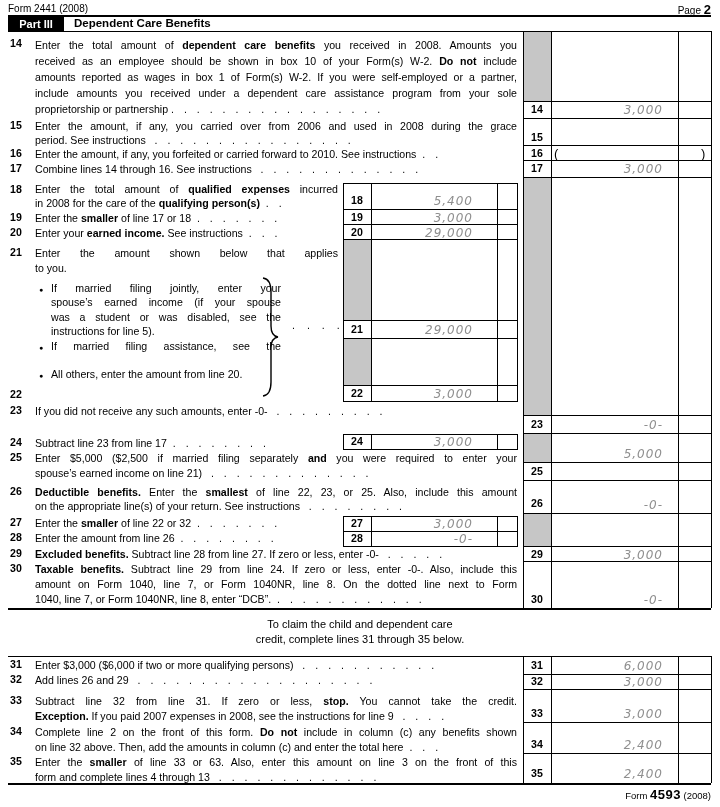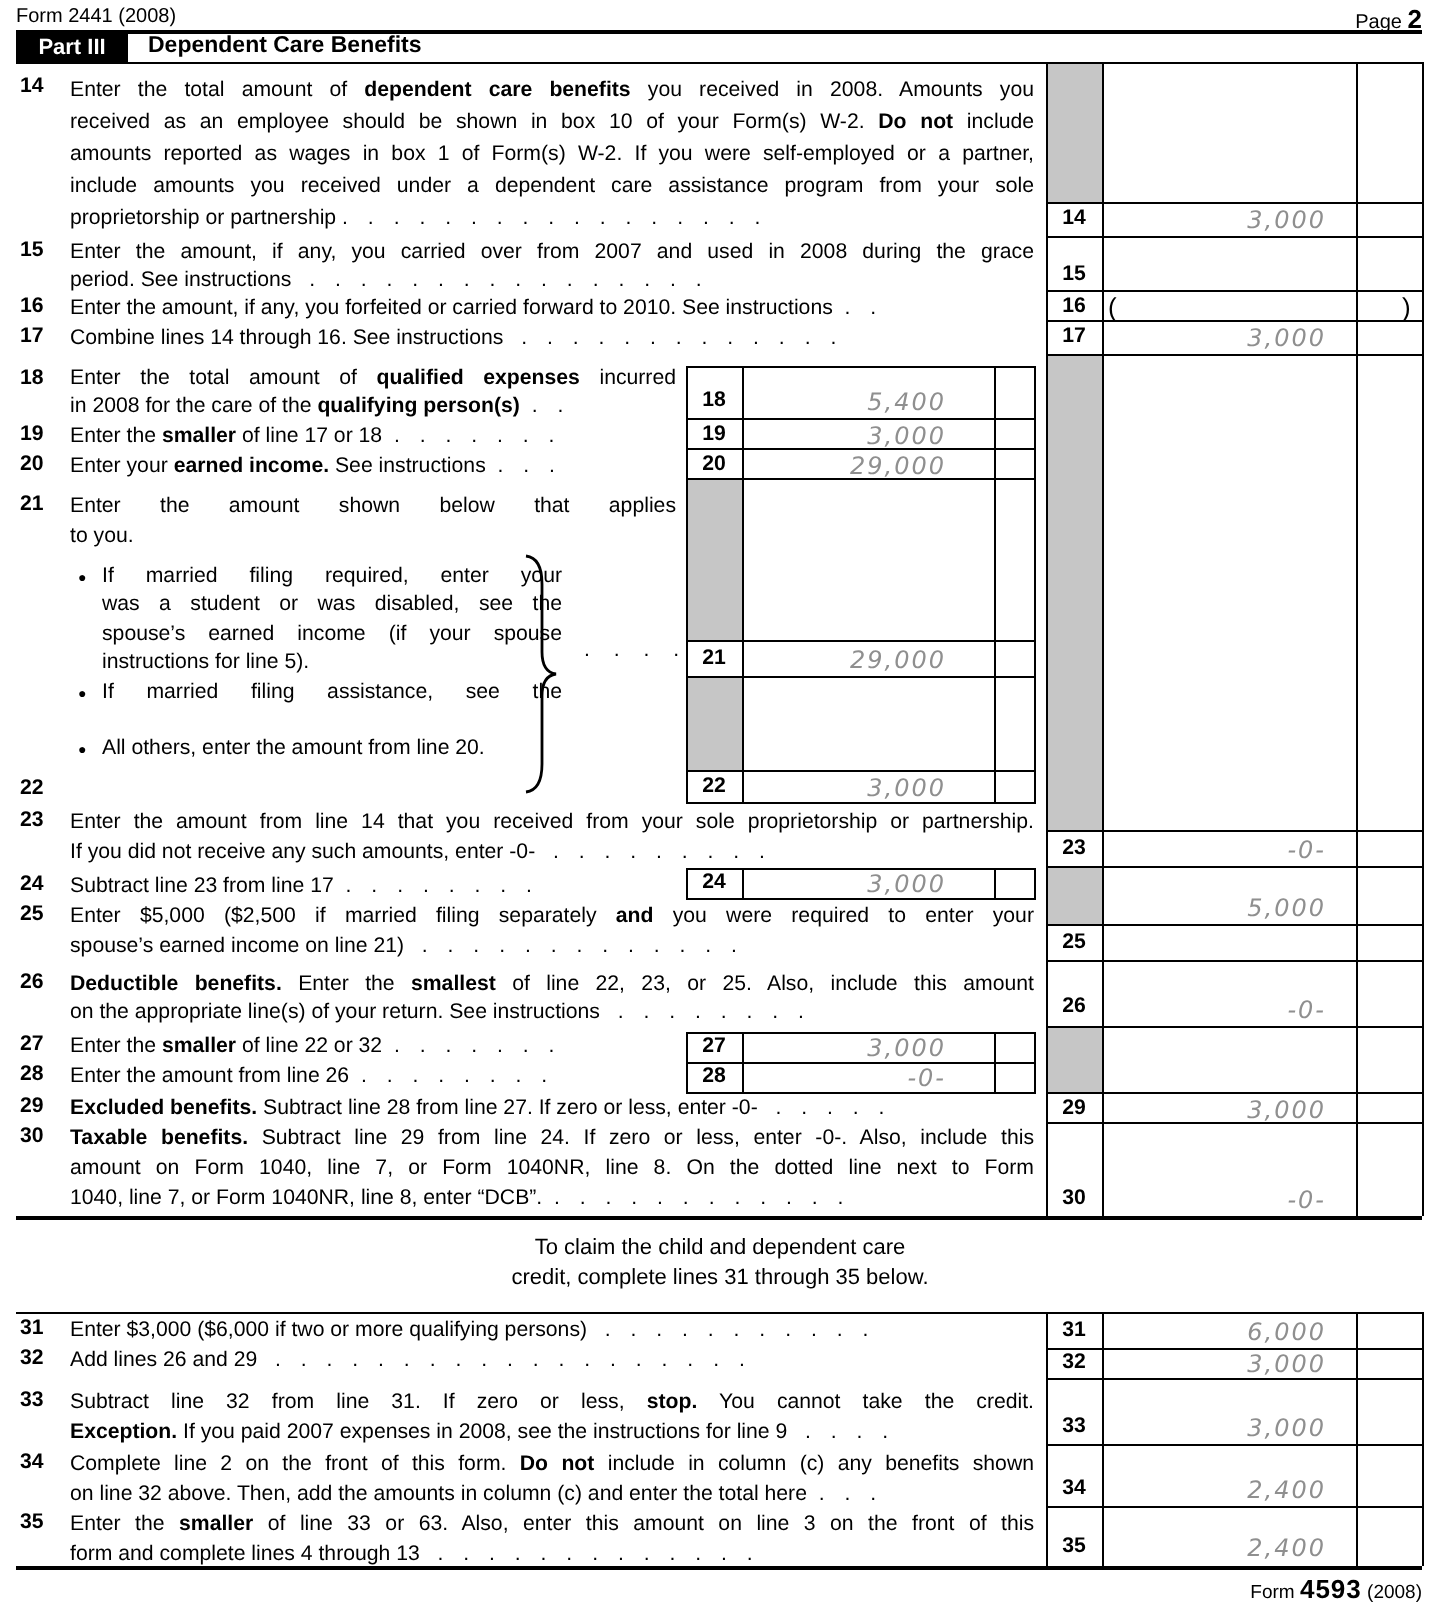--- a/index.html
+++ b/index.html
@@ -159,21 +159,21 @@
   <div class="desc" style="left:35px;top:37px;width:482px;line-height:16px">
     <div class="jr"><span>Enter the total amount of </span><b>dependent care benefits</b><span> you received in 2008. Amounts you</span></div>
     <div class="jr"><span>received as an employee should be shown in box 10 of your Form(s) W-2. </span><b>Do not</b><span> include</span></div>
     <div class="jr">amounts reported as wages in box 1 of Form(s) W-2. If you were self-employed or a partner,</div>
     <div class="jr">include amounts you received under a dependent care assistance program from your sole</div>
     <div><span>proprietorship or partnership</span> <span class="dots">. . . . . . . . . . . . . . . . .</span></div>
   </div>
 
   <div class="lno" style="top:119px">15</div>
   <div class="desc" style="left:35px;top:119px;width:482px;line-height:14px">
-    <div class="jr">Enter the amount, if any, you carried over from 2007 and used in 2008 during the grace</div>
+    <div class="jr">Enter the amount, if any, you carried over from 2006 and used in 2008 during the grace</div>
     <div><span>period. See instructions</span>&nbsp;&nbsp;&nbsp;<span class="dots">. . . . . . . . . . . . . . . .</span></div>
   </div>
 
   <div class="lno" style="top:147px">16</div>
   <div class="desc" style="left:35px;top:147px;width:482px">
     <div><span>Enter the amount, if any, you forfeited or carried forward to 2010. See instructions</span>&nbsp;&nbsp;<span class="dots">. .</span></div>
   </div>
 
   <div class="lno" style="top:162px">17</div>
   <div class="desc" style="left:35px;top:162px;width:482px">
@@ -196,43 +196,42 @@
     <div><span>Enter your </span><b>earned income.</b><span> See instructions</span>&nbsp;&nbsp;<span class="dots">. . .</span></div>
   </div>
 
   <div class="lno" style="top:246px">21</div>
   <div class="desc" style="left:35px;top:246px;width:303px;line-height:14.5px">
     <div class="jr">Enter the amount shown below that applies</div>
     <div>to you.</div>
   </div>
   <div class="bullet" style="left:51px;top:281px;width:230px">
     <span class="bdot">●</span>
-    <div class="jr">If married filing required, enter your</div>
+    <div class="jr">If married filing jointly, enter your</div>
+    <div class="jr">spouse’s earned income (if your spouse</div>
     <div class="jr">was a student or was disabled, see the</div>
-    <div class="jr">spouse’s earned income (if your spouse</div>
     <div>instructions for line 5).</div>
   </div>
   <div class="bullet" style="left:51px;top:339px;width:230px">
     <span class="bdot">●</span>
     <div class="jr">If married filing assistance, see the</div>
   </div>
   <div class="bullet" style="left:51px;top:367px;width:244px">
     <span class="bdot">●</span>
     <div>All others, enter the amount from line 20.</div>
   </div>
   <svg class="abs" style="left:259px;top:276px" width="22" height="122" viewBox="0 0 22 122">
     <path d="M4,2 Q12,3 12,16 L12,50 Q12,60 19,61 Q12,62 12,72 L12,106 Q12,119 4,120" fill="none" stroke="#000" stroke-width="1.4"></path>
   </svg>
   <div class="desc dots" style="left:292px;top:318px;width:60px;word-spacing:9px">. . . .</div>
 
   <div class="lno" style="top:388px">22</div>
 
   <div class="lno" style="top:404px">23</div>
   <div class="desc" style="left:35px;top:404px;width:482px;line-height:14.5px">
-    <div class="jr">Enter the amount from line 14 that you received from your sole proprietorship or partnership.</div>
     <div><span>If you did not receive any such amounts, enter -0-</span>&nbsp;&nbsp;&nbsp;<span class="dots">. . . . . . . . .</span></div>
   </div>
 
   <div class="lno" style="top:436px">24</div>
   <div class="desc" style="left:35px;top:436px;width:303px">
     <div><span>Subtract line 23 from line 17</span>&nbsp;&nbsp;<span class="dots">. . . . . . . .</span></div>
   </div>
 
   <div class="lno" style="top:451px">25</div>
   <div class="desc" style="left:35px;top:451px;width:482px;line-height:14.5px">

